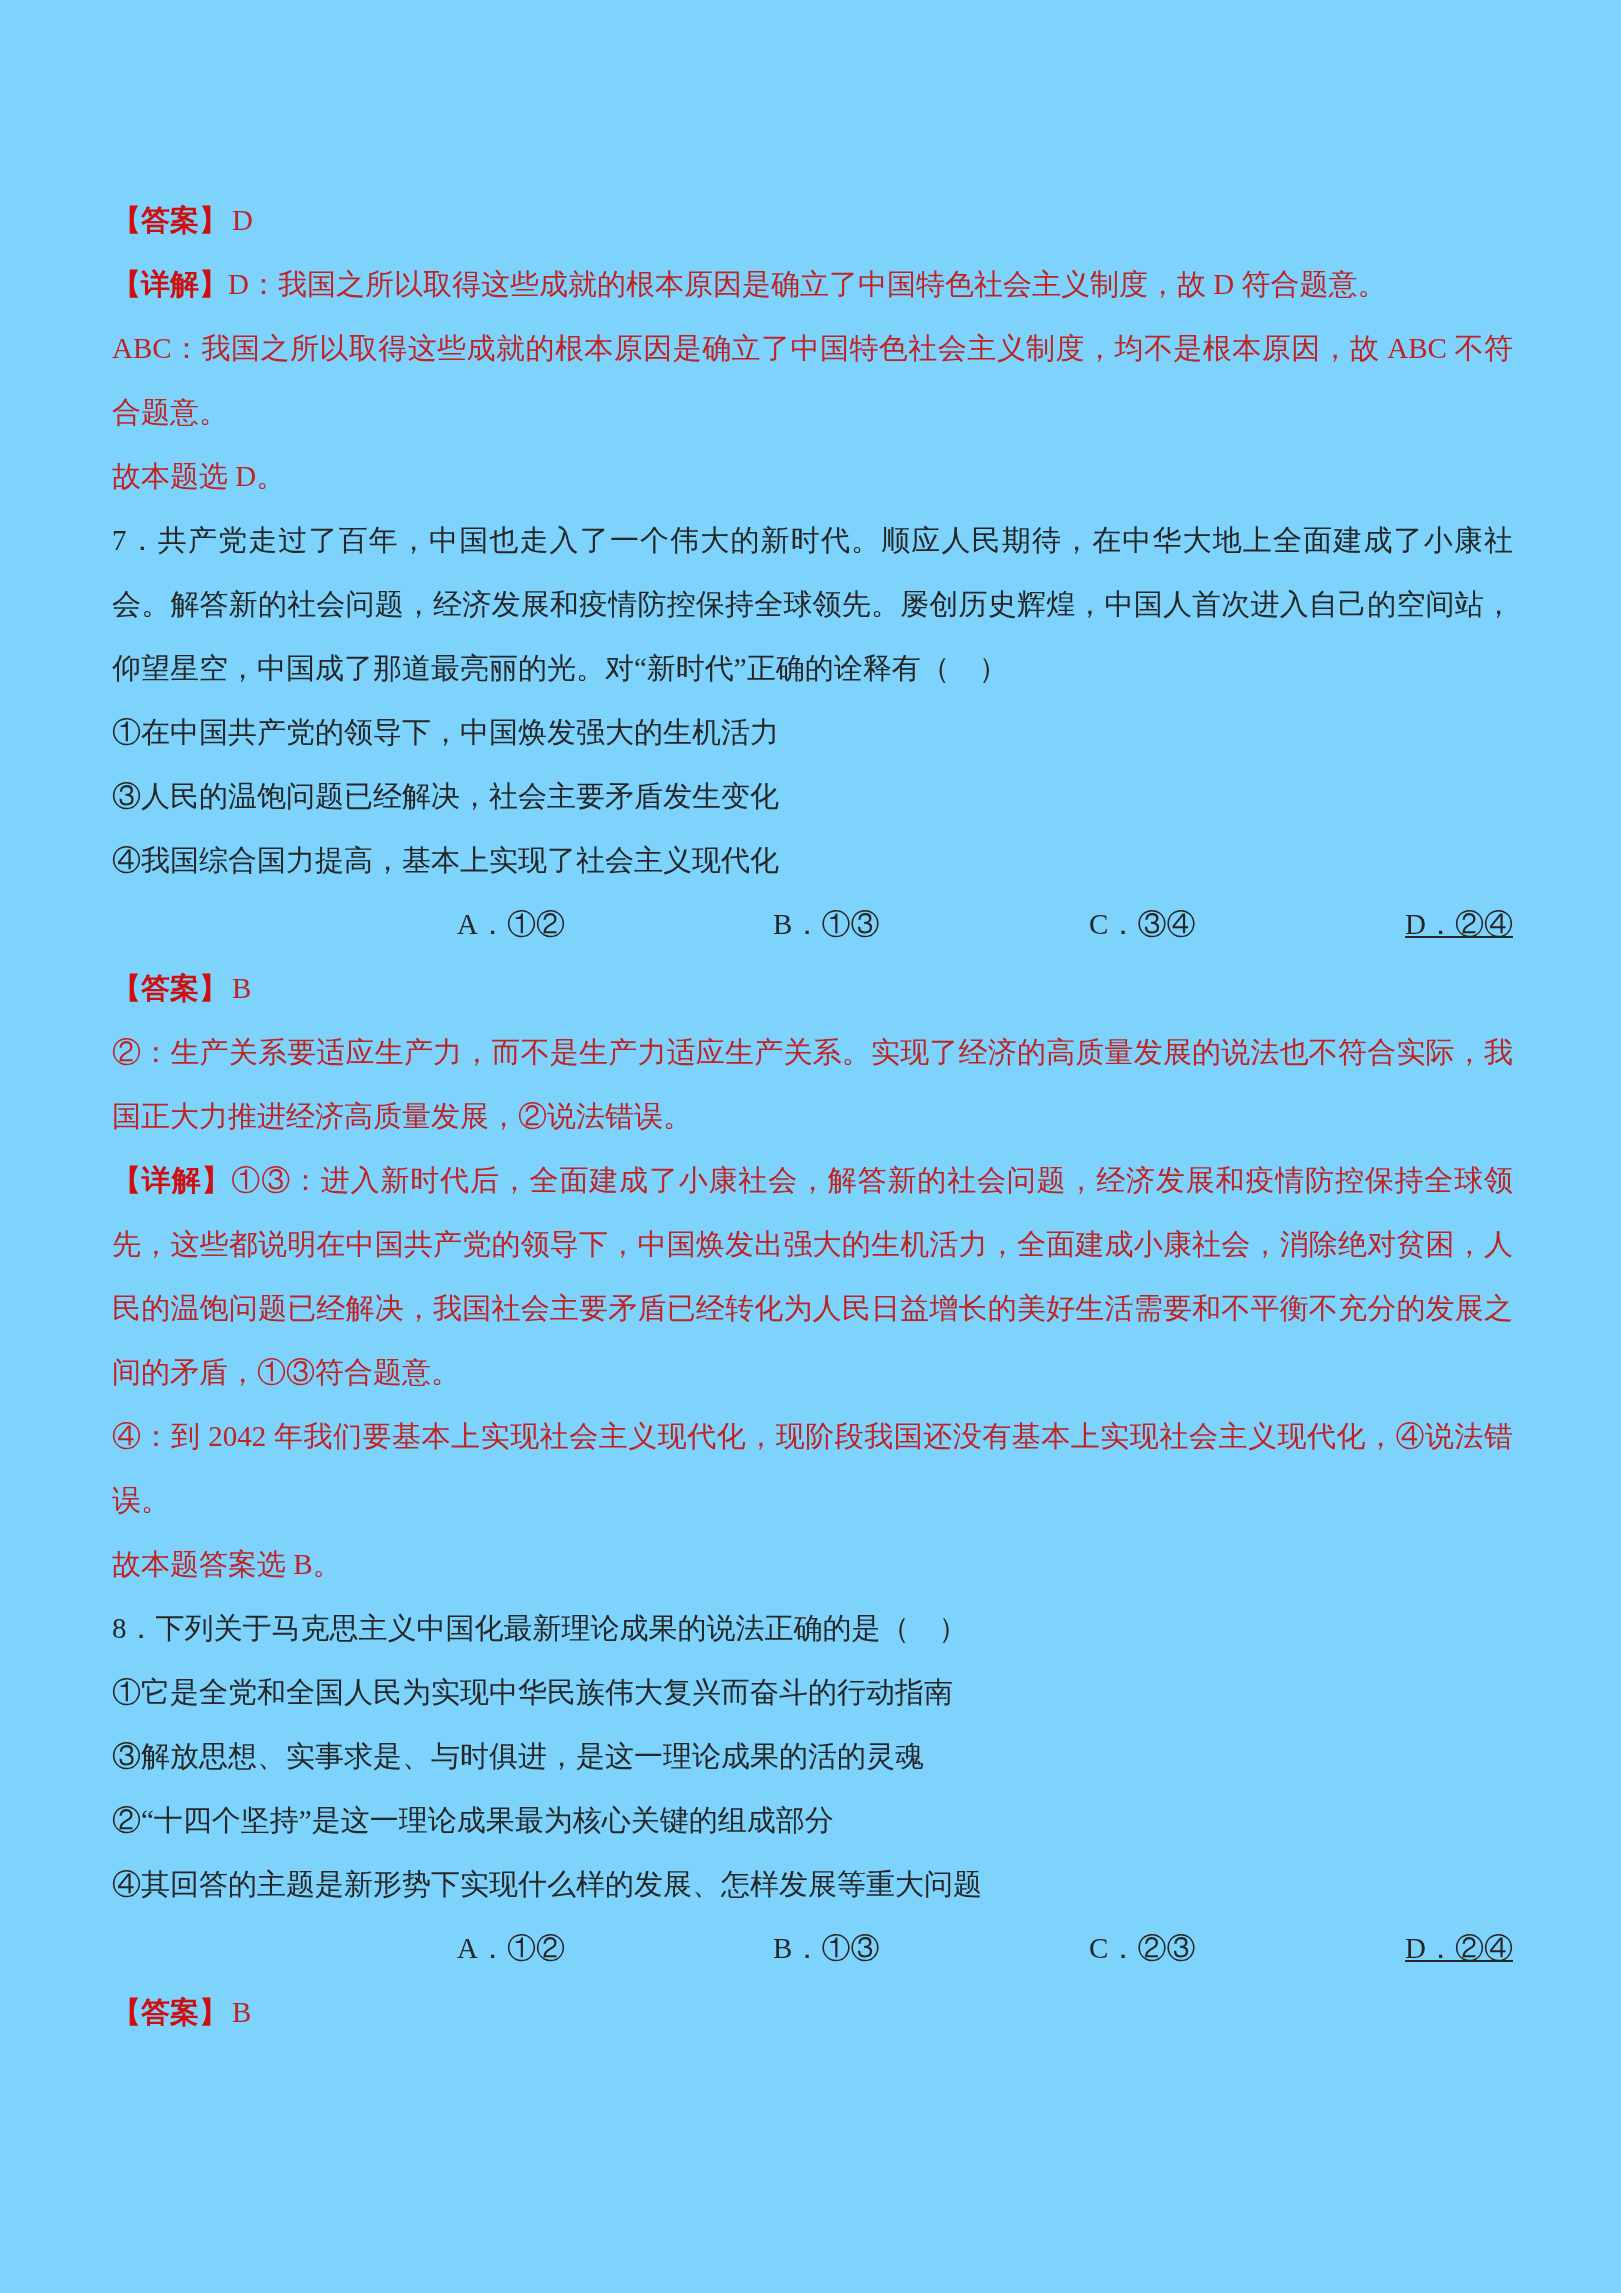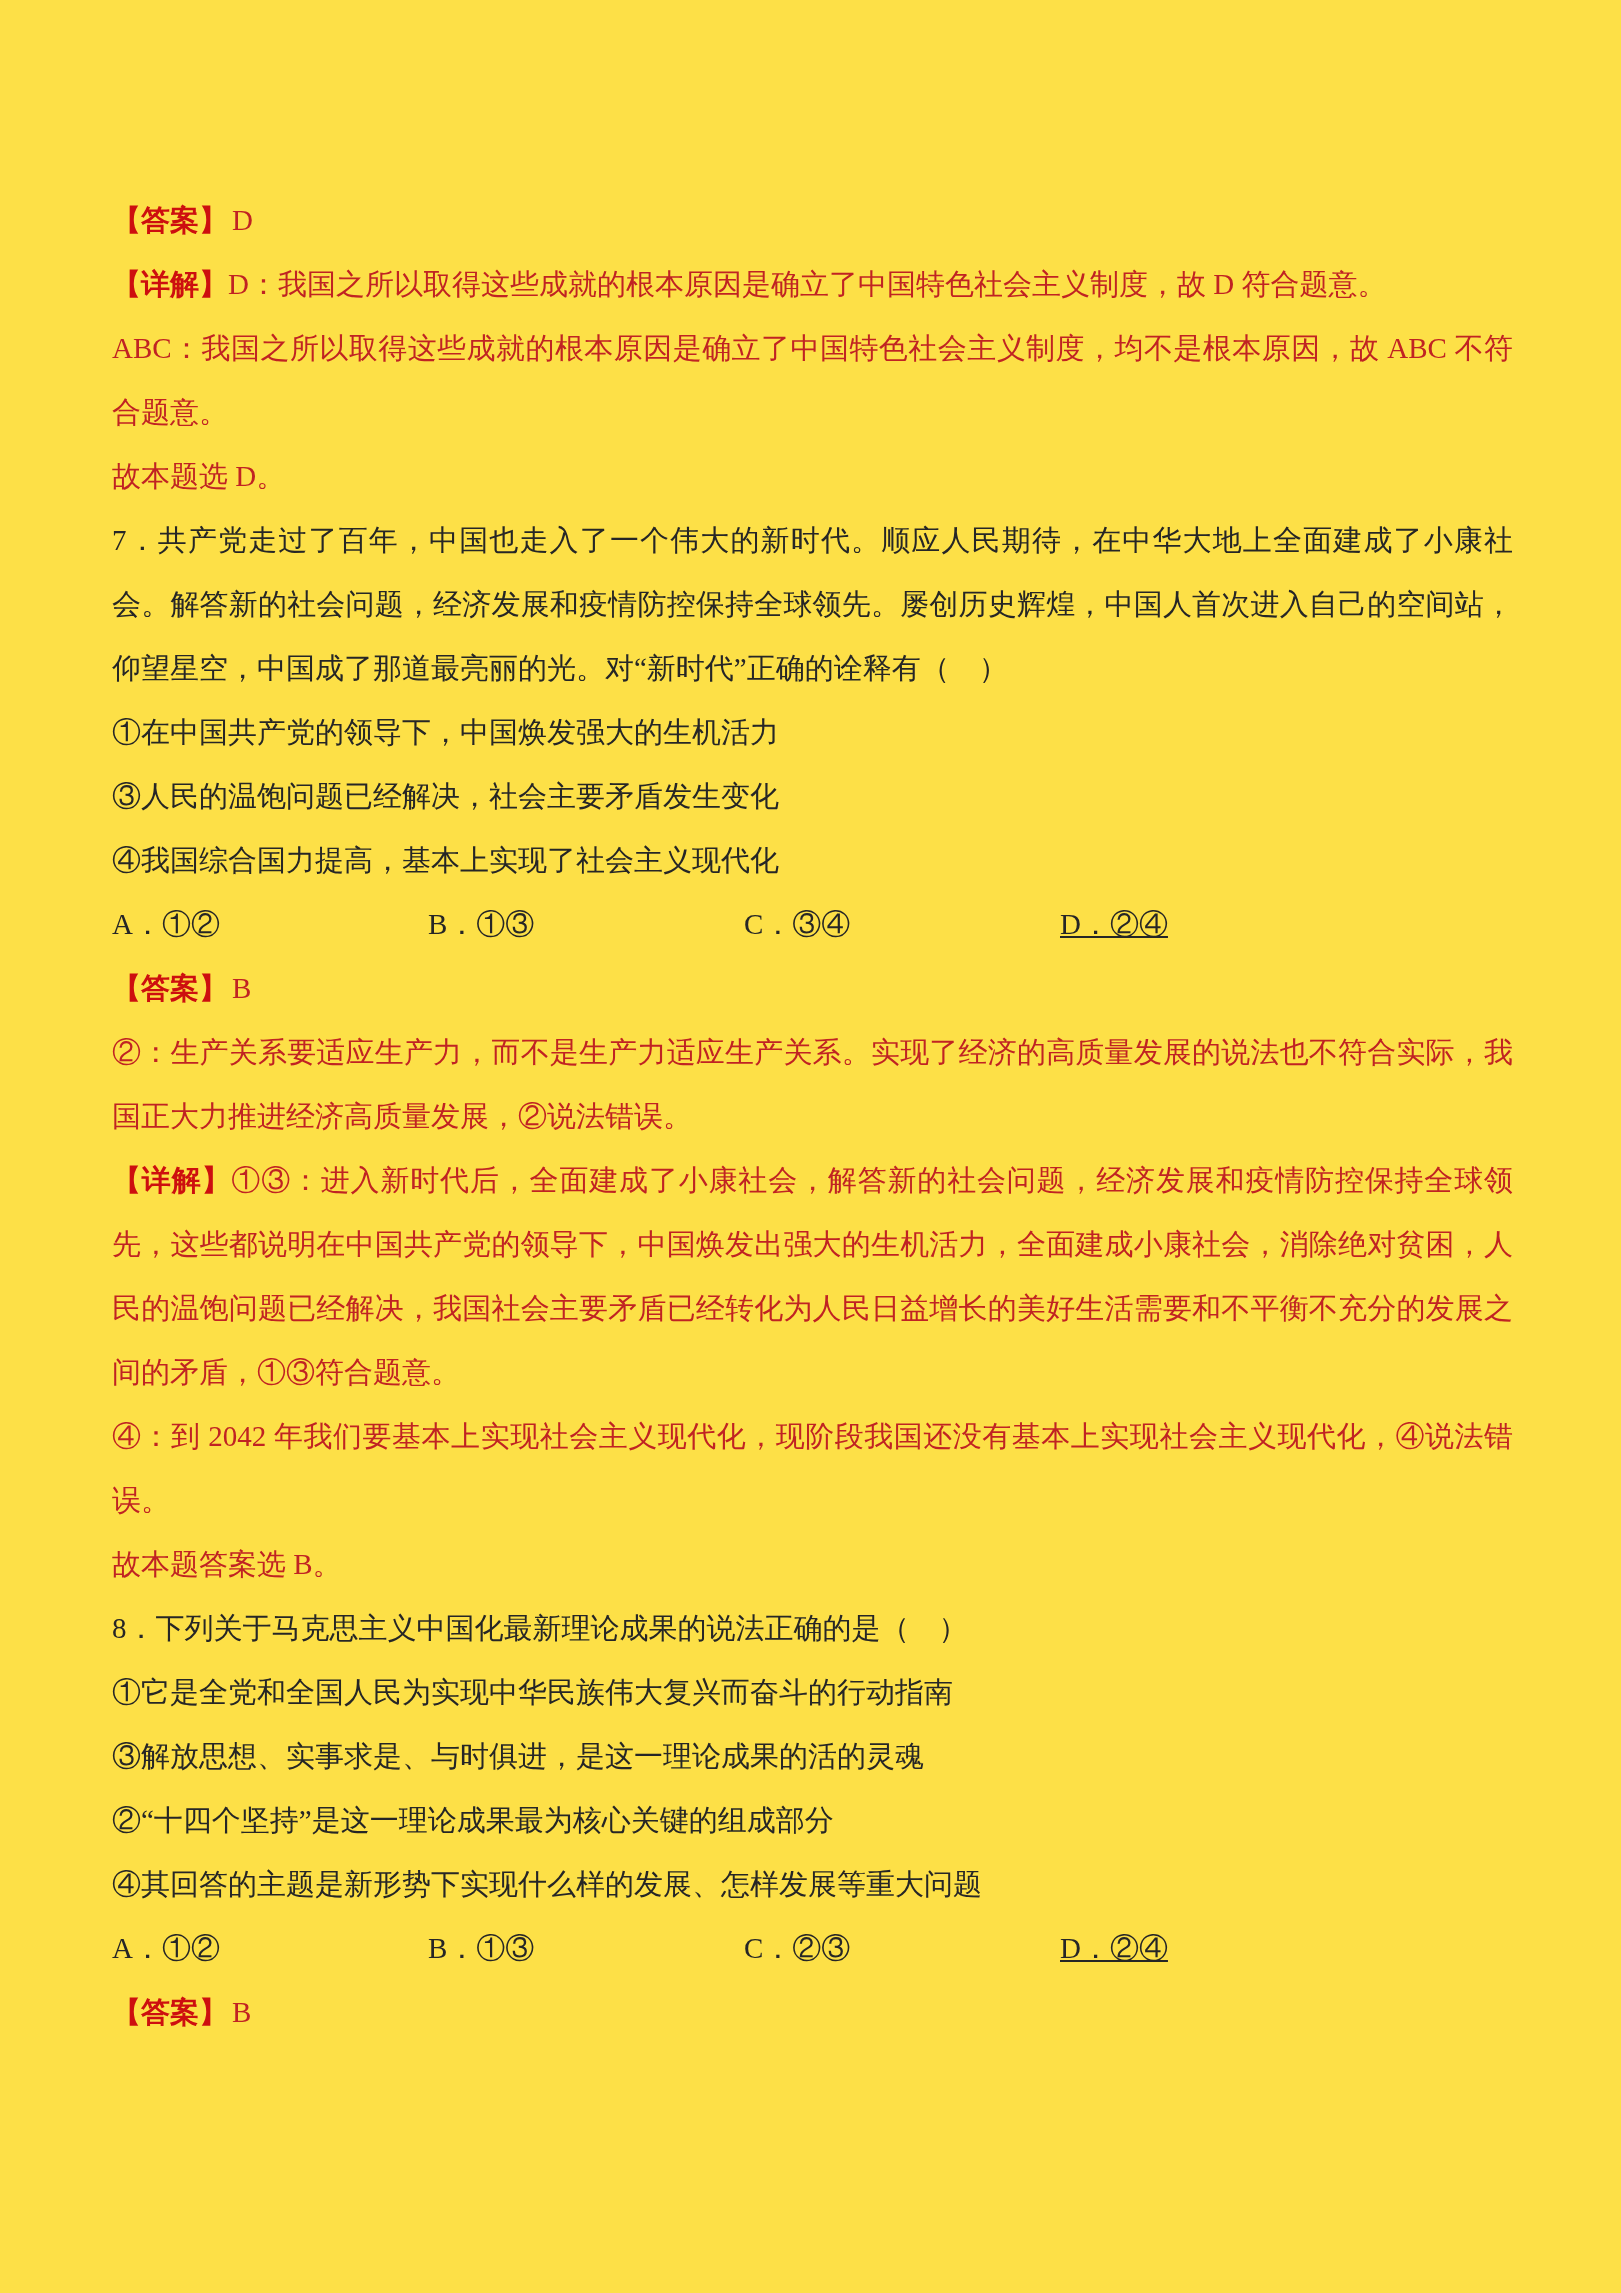--- a/index.html
+++ b/index.html
@@ -1,27 +1,27 @@
 <!DOCTYPE html>
 <html><head>
 <meta charset="utf-8">
 <style>
   html,body{margin:0;padding:0;background:#ffffff;}
   .page{
-    width:1621px;height:2294px;background:#fde047;box-sizing:border-box;
+    width:1621px;height:2294px;background:#7dd3fc;box-sizing:border-box;
     padding:188px 108px 0 112px;overflow:hidden;
     font-family:"Liberation Serif","DejaVu Serif",serif;
     font-size:29px;line-height:64px;
   }
   .page p{margin:0;padding:0;text-align:justify;}
   .red{color:#c02323;}
   .black{color:#262626;}
   .label{color:#cd0f0f;font-weight:bold;}
   .answer-value{padding-left:3.9px;}
-  .choices{display:flex;text-align:left;padding-left:27.4px;}
+  .choices{display:flex;text-align:left;padding-left:27.4px;justify-content:flex-end;}
   .choice{flex:0 0 316px;}
   .choice:last-child{flex:0 0 auto;text-decoration:underline;}
 </style>
 </head>
 <body>
 
 <div class="page">
 
   <p class="red"><span class="label">【答案】</span><span class="answer-value">D</span></p>
 

